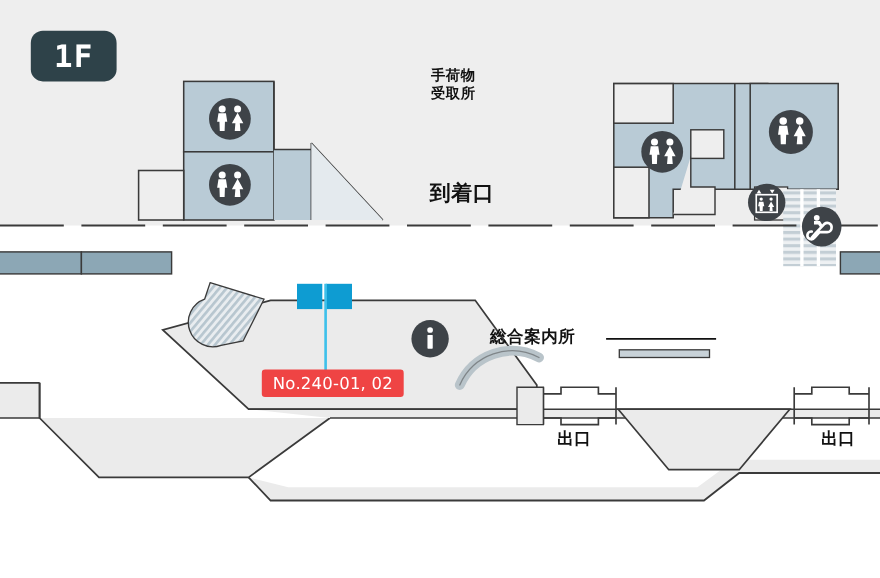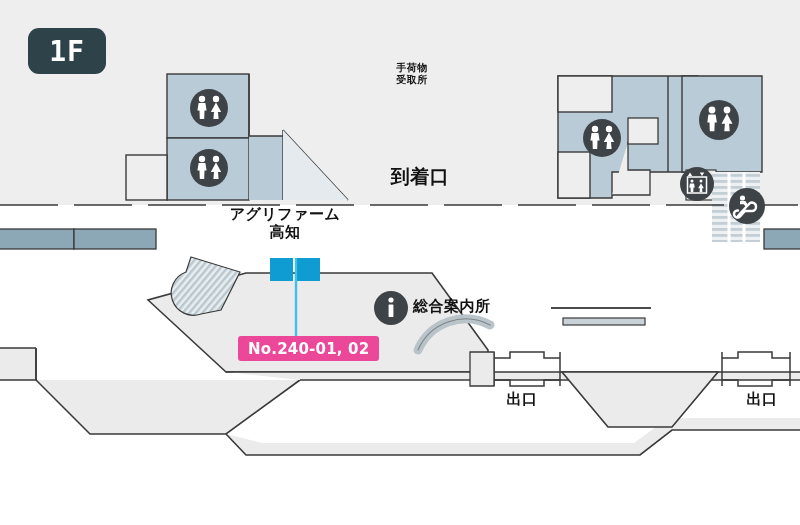--- a/index.html
+++ b/index.html
@@ -47,40 +47,40 @@
     display: flex;
     align-items: center;
     justify-content: center;
     letter-spacing: 1px;
     font-family: "DejaVu Sans Mono", "Liberation Mono", monospace;
   }
   #label-baggage {
     left: 352px;
     top: 62px;
     width: 120px;
-    font-size: 10px;
+    font-size: 13px;
   }
   #label-arrival {
     left: 360px;
     top: 165px;
     width: 120px;
     font-size: 19px;
   }
   #label-agrifarm {
     left: 205px;
     top: 205px;
     width: 160px;
     font-size: 15px;
   }
   #label-info {
     left: 413px;
     top: 297px;
     width: 110px;
     font-size: 15px;
-    text-align: left;
+    text-align: right;
   }
   #label-rentacar {
     left: 551px;
     top: 277px;
     width: 140px;
     font-size: 15px;
     text-align: left;
   }
   #label-exit-left {
     left: 495px;
@@ -93,25 +93,25 @@
     top: 390px;
     width: 54px;
     font-size: 15px;
   }
   #shop-tag {
     position: absolute;
     left: 238px;
     top: 336px;
     height: 25px;
     padding: 0 10px;
-    background: #ec4899;
+    background: #ef4444;
     border-radius: 3px;
     color: #ffffff;
     font-size: 15px;
-    font-weight: 700;
+    font-weight: 400;
     display: flex;
     align-items: center;
     justify-content: center;
     letter-spacing: 0.2px;
   }
 </style>
 </head>
 <body>
 
 <div id="map-root">
@@ -311,22 +311,20 @@
 
   </svg>
 
   <div id="floor-badge">1F</div>
 
   <div class="overlay-text" id="label-baggage">手荷物
 受取所</div>
 
   <div class="overlay-text" id="label-arrival">到着口</div>
 
-  <div class="overlay-text" id="label-agrifarm">アグリファーム
-高知</div>
 
   <div class="overlay-text" id="label-info">総合案内所</div>
 
 
   <div class="overlay-text" id="label-exit-left">出口</div>
 
   <div class="overlay-text" id="label-exit-right">出口</div>
 
   <div id="shop-tag">No.240-01, 02</div>
 

